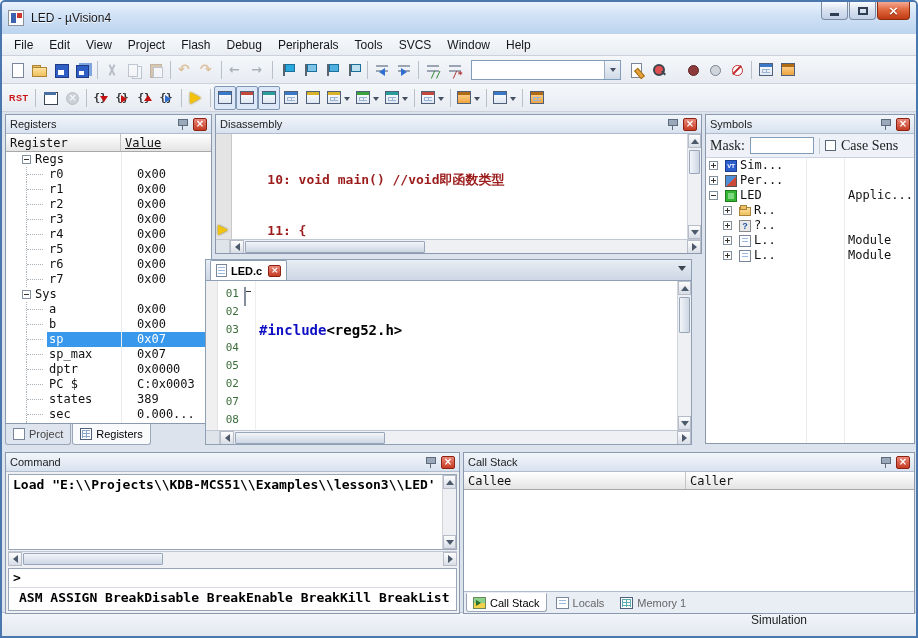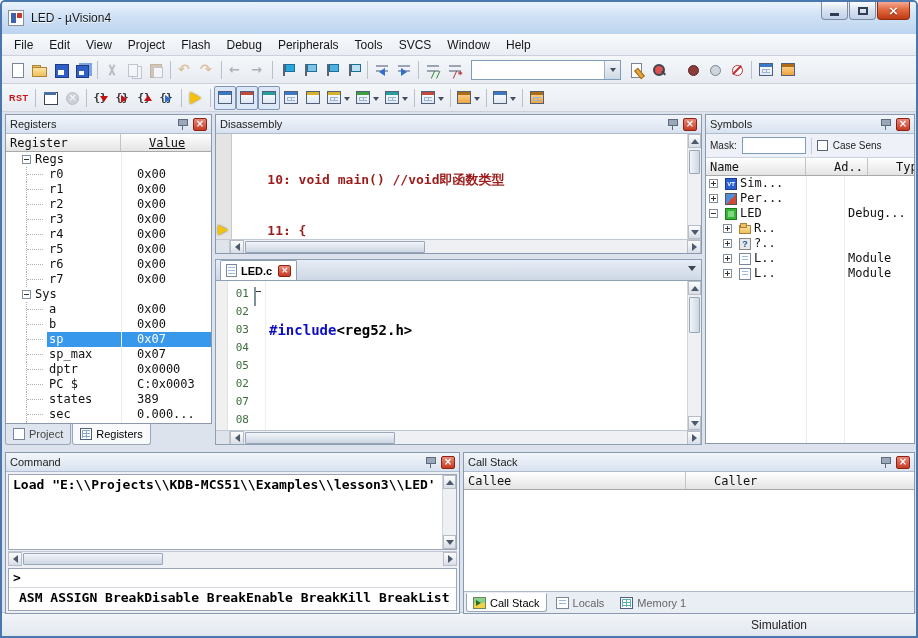--- a/index.html
+++ b/index.html
@@ -104,21 +104,21 @@
          display:flex; align-items:center; padding:0 4px; font-size:11px; color:#222; }
   .ptitle { flex:1; }
   .pin { width:12px; height:13px; margin-right:4px; position:relative; }
   .pin::before { content:""; position:absolute; left:1px; top:1px; width:8px; height:5px; background:#9aa8ba; border:1px solid #5c6a7c; }
   .pin::after { content:""; position:absolute; left:5px; top:7px; width:1px; height:5px; background:#5c6a7c; }
   .pclose { width:14px; height:13px; background:linear-gradient(#e9887a,#c63b22); border:1px solid #8e2212; border-radius:2px;
             display:flex; align-items:center; justify-content:center; }
   .pclose::before { content:"×"; color:#fff; font:bold 10px/10px "DejaVu Sans",sans-serif; }
 
   .ghd { display:flex; height:18px; flex:none; background:linear-gradient(#ffffff,#e4e4e4);
-         border-bottom:1px solid #a9a9a9; font:12px "DejaVu Sans Mono",monospace; color:#111;gap:24px; }
+         border-bottom:1px solid #a9a9a9; font:12px "DejaVu Sans Mono",monospace; color:#111; }
   .gc { display:flex; align-items:center; padding:0 4px; border-right:1px solid #c4c4c4; height:100%; overflow:hidden; white-space:nowrap; }
 
   
   .regrows { flex:1; overflow:hidden; font:12px/15px "DejaVu Sans Mono",monospace; position:relative; background:#fff; }
   .regrows::after { content:""; position:absolute; left:115px; top:0; bottom:0; border-left:1px solid #ececec; }
   .rrow { height:15px; position:relative; display:flex; align-items:center; white-space:pre; color:#111;margin-left:13px; }
   .exp { width:9px; height:9px; border:1px solid #828f9c; background:#fff; margin:0 4px 0 3px; position:relative; flex:none; }
   .exp::before { content:""; position:absolute; left:1px; top:3px; width:5px; height:1px; background:#333; }
   .exp.plus::after { content:""; position:absolute; left:3px; top:1px; width:1px; height:5px; background:#333; }
   .rrow.item { padding-left:30px; }
@@ -175,21 +175,21 @@
   .edmargin { width:12px; background:#f0f0f0; border-right:1px solid #e2e2e2; flex:none; }
   .edgutter { width:24px; flex:none; padding:4px 3px 0 0; font:11px/18px "DejaVu Sans Mono",monospace; color:#3c6e3c; text-align:right; white-space:pre; }
   .edfold { width:14px; flex:none; padding-top:7px; position:relative; border-right:1px solid #eee; }
   .fbox { width:9px; height:9px; border:1px solid #828f9c; background:#fff; margin-left:2px; position:relative; }
   .fbox::before { content:""; position:absolute; left:1px; top:3px; width:5px; height:1px; background:#333; }
   .edcode { flex:1; padding:4px 0 0 3px; font:bold 14px/18px "DejaVu Sans Mono",monospace; white-space:pre; overflow:hidden; margin-right:14px; color:#000; }
   .kw { color:#0d0dc4; }
 
   
   .maskrow { height:24px; flex:none; display:flex; align-items:center; padding:2px 4px; gap:5px; background:#eef2f8; border-bottom:1px solid #c9d2de; overflow:hidden; }
-  .masklbl,.caselbl { font-size:10px; color:#222; white-space:nowrap; }
+  .masklbl,.caselbl { font-size:14px; color:#222; white-space:nowrap;font-family:Liberation Serif, serif; }
   .maskinput { width:64px; height:17px; border:1px solid #7f9db9; background:#fff; flex:none; }
   .vline { width:1px; height:16px; background:#c3cbd6; flex:none; }
   .cbox { width:11px; height:11px; border:1px solid #5a6675; background:#fff; flex:none; }
   .symrows { flex:1; font:12px/15px "DejaVu Sans Mono",monospace; overflow:hidden; position:relative; background:#fff; }
   .symrows::before { content:""; position:absolute; left:100px; top:0; bottom:0; border-left:1px solid #ececec; }
   .symrows::after { content:""; position:absolute; left:138px; top:0; bottom:0; border-left:1px solid #ececec; }
   .srow { height:15px; display:flex; align-items:center; position:relative; white-space:pre; color:#111; }
   .srow.child { padding-left:14px; }
   .sicon { width:12px; height:12px; margin:0 3px; flex:none; position:relative; }
   .si-vt { background:#2b5fd0; border:1px solid #1a3c8c; }
@@ -221,21 +221,21 @@
   .cstab.active { background:#fff; border-color:#98a5b6; border-top-color:#fff; color:#000; border-radius:0 0 3px 3px; }
   .cticon { width:13px; height:12px; margin-right:4px; flex:none; position:relative; }
   .ct-stack { background:linear-gradient(#8bd18b 0 5px,#f2d24a 5px 12px); border:1px solid #6a8a5a; }
   .ct-stack::after { content:""; position:absolute; right:1px; top:2px; border:3px solid transparent; border-left:5px solid #2c6e2c; }
   .ct-page { background:#fff; border:1px solid #7a8699; }
   .ct-page::after { content:""; position:absolute; inset:2px; background:repeating-linear-gradient(#9ab8e0 0 1px,transparent 1px 3px); }
   .ct-mem { background:#fff; border:1px solid #51607a; }
   .ct-mem::after { content:""; position:absolute; inset:1px; background:repeating-linear-gradient(90deg,#5ab0b0 0 1px,transparent 1px 4px),repeating-linear-gradient(#5ab0b0 0 1px,transparent 1px 3px); }
 
   
-  .statusbar { height:24px; flex:none; background:linear-gradient(#f2f5f9,#e3e8ef); border-top:1px solid #b6bfcb; display:flex; align-items:center; font-size:12px; color:#222; }
+  .statusbar { height:24px; flex:none; background:linear-gradient(#f2f5f9,#e3e8ef); border-top:1px solid #b6bfcb; display:flex; align-items:flex-start; font-size:12px; color:#222; }
   .sbspace { flex:1; }
   .sbsep { width:1px; background:#c2cad5; margin:3px 0; flex:none; }
   .sbcell { width:164px; display:flex; align-items:center; padding-left:10px; flex:none; }
   .sbend { width:10px; flex:none; }
 </style>
 </head>
 <body>
 
 <div class="window">
 
@@ -517,21 +517,21 @@
         <span class="sbtn">
             <span class="tri-left"></span>
           </span>
         <span class="hthumb" style="width:180px;margin-left:1px;"></span>
         <span class="sbtn" style="position:absolute;right:0;">
             <span class="tri-right"></span>
           </span>
       </div>
     </div>
 
-    <div class="panel" style="left:213px;top:147px;width:487px;height:186px;border-color:#8fa0b5;">
+    <div class="panel" style="left:203px;top:147px;width:487px;height:186px;border-color:#8fa0b5;">
       <div class="doctabs">
         <div class="dtab">
           <span class="dicon"></span>
           <span>LED.c</span>
           <span class="tclose"></span>
         </div>
         <span class="tabdd"></span>
       </div>
       <div class="edbody">
         <div class="edmargin"></div>
@@ -582,29 +582,24 @@
         <span class="pin"></span>
         <span class="pclose"></span>
       </div>
       <div class="maskrow">
         <span class="masklbl">Mask:</span>
         <input class="maskinput" style="">
         <span class="vline"></span>
         <span class="cbox"></span>
         <span class="caselbl">Case Sens</span>
       </div>
-      <div class="ghd">
-        <span class="gc" style="width:100px;">Name</span>
-        <span class="gc" style="width:38px;">Ad..</span>
-        <span class="gc" style="flex:1;border-right:none;">Type</span>
-      </div>
       <div class="symrows">
         <div class="srow"><span class="exp plus"></span><span class="sicon si-vt"></span><span>Sim...</span><span class="stype"></span></div>
         <div class="srow"><span class="exp plus"></span><span class="sicon si-per"></span><span>Per...</span><span class="stype"></span></div>
-        <div class="srow"><span class="exp"></span><span class="sicon si-app"></span><span>LED</span><span class="stype">Debug...</span></div>
+        <div class="srow"><span class="exp"></span><span class="sicon si-app"></span><span>LED</span><span class="stype">Applic...</span></div>
         <div class="srow child"><span class="exp plus"></span><span class="sicon si-folder"></span><span>R..</span><span class="stype"></span></div>
         <div class="srow child"><span class="exp plus"></span><span class="sicon si-help"></span><span>?..</span><span class="stype"></span></div>
         <div class="srow child"><span class="exp plus"></span><span class="sicon si-mod"></span><span>L..</span><span class="stype">Module</span></div>
         <div class="srow child"><span class="exp plus"></span><span class="sicon si-mod"></span><span>L..</span><span class="stype">Module</span></div>
       </div>
     </div>
 
     <div class="panel" style="left:3px;top:340px;width:455px;height:162px;">
       <div class="phd">
         <span class="ptitle">Command</span>

